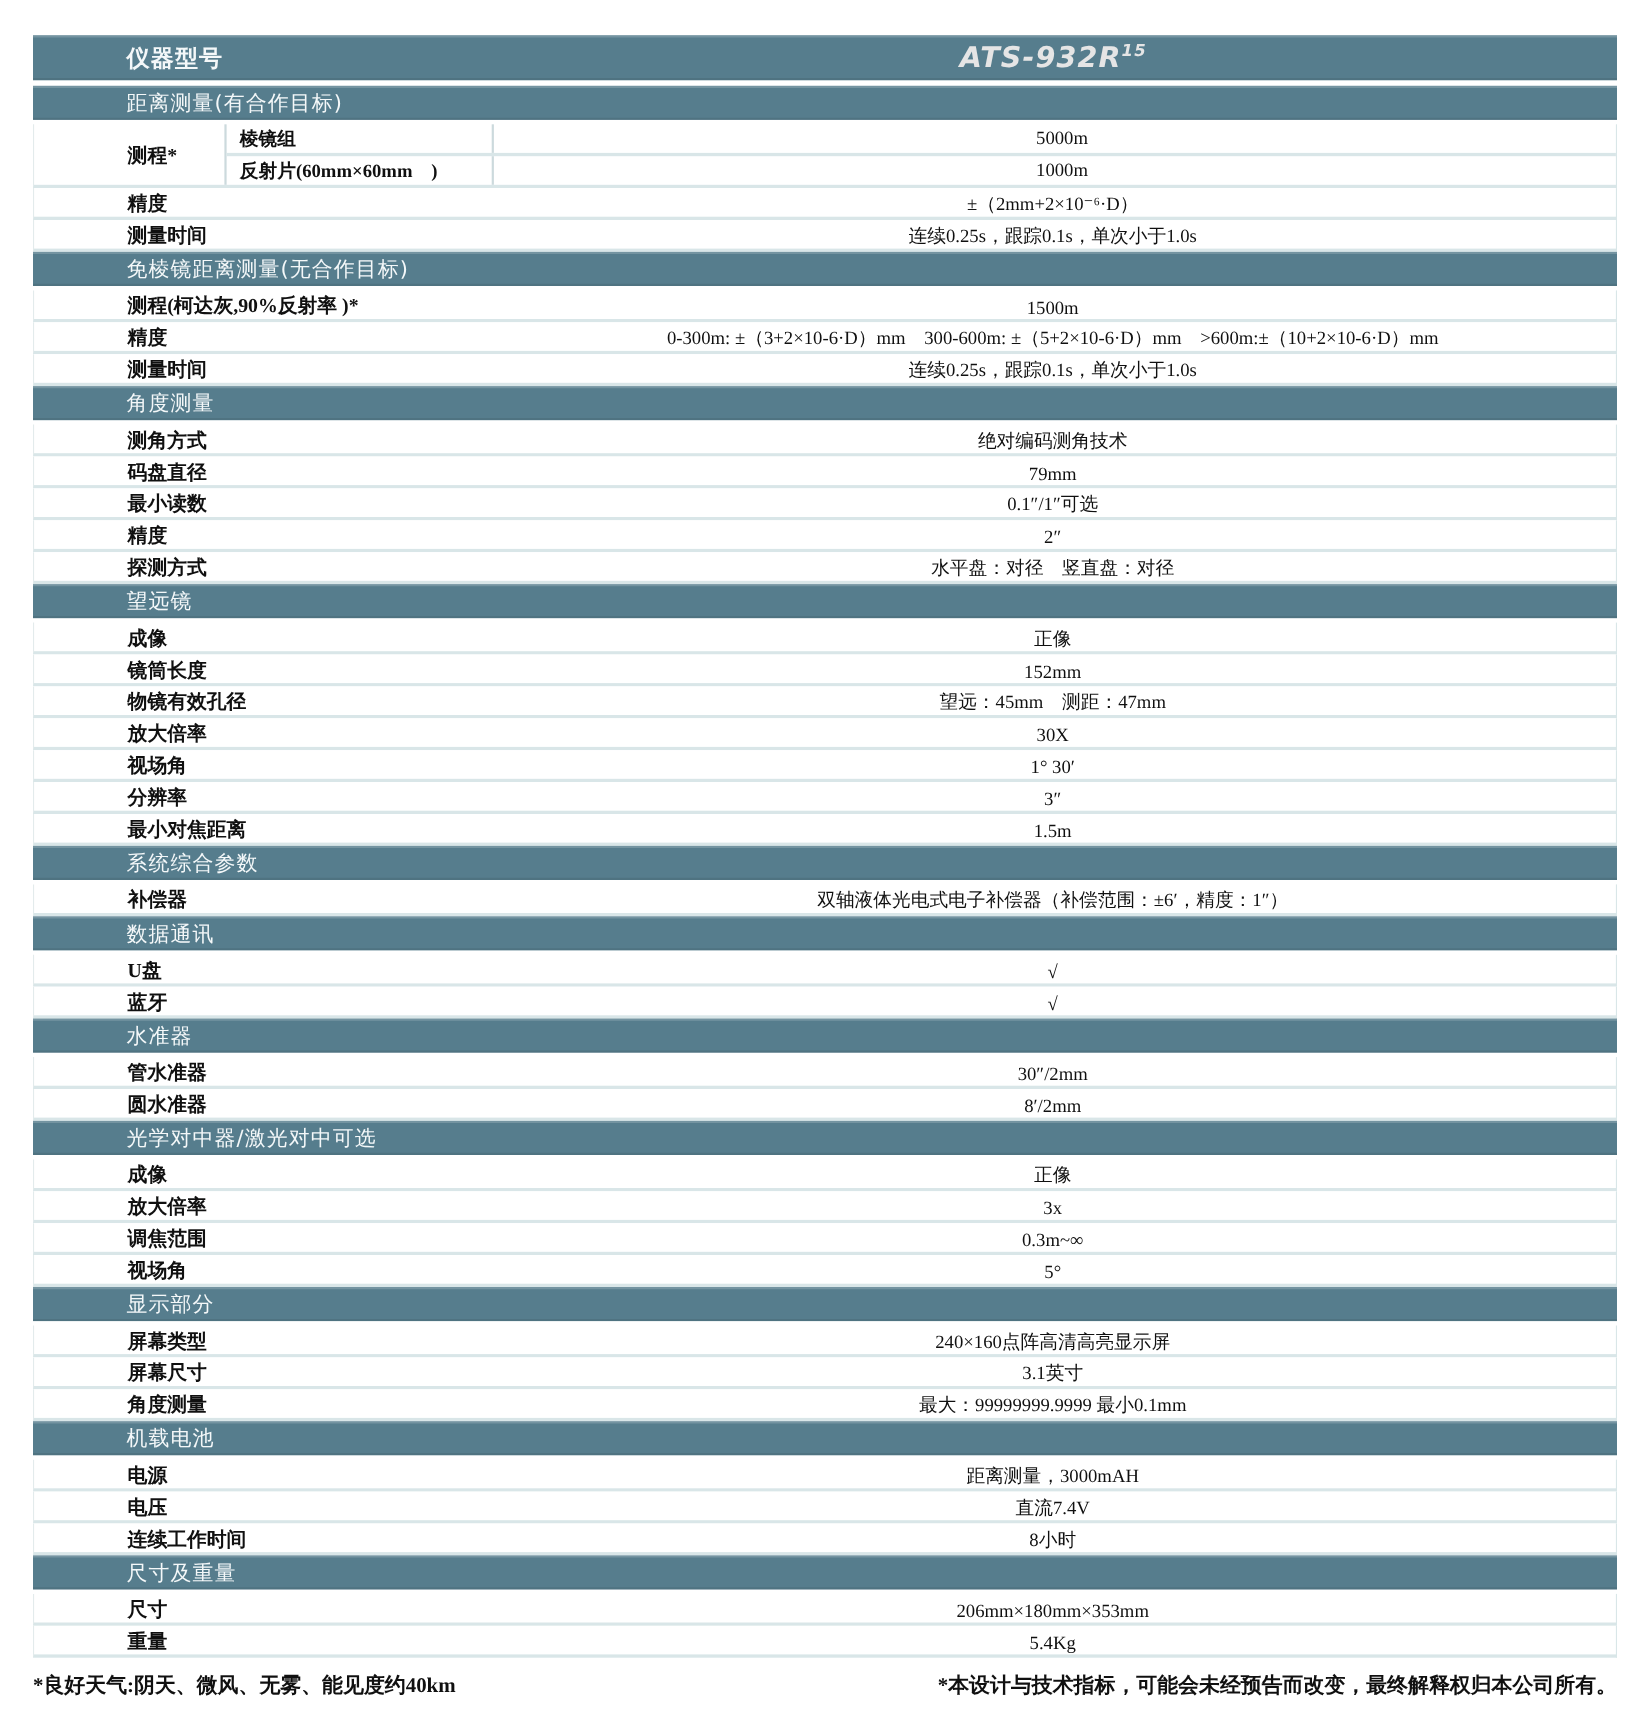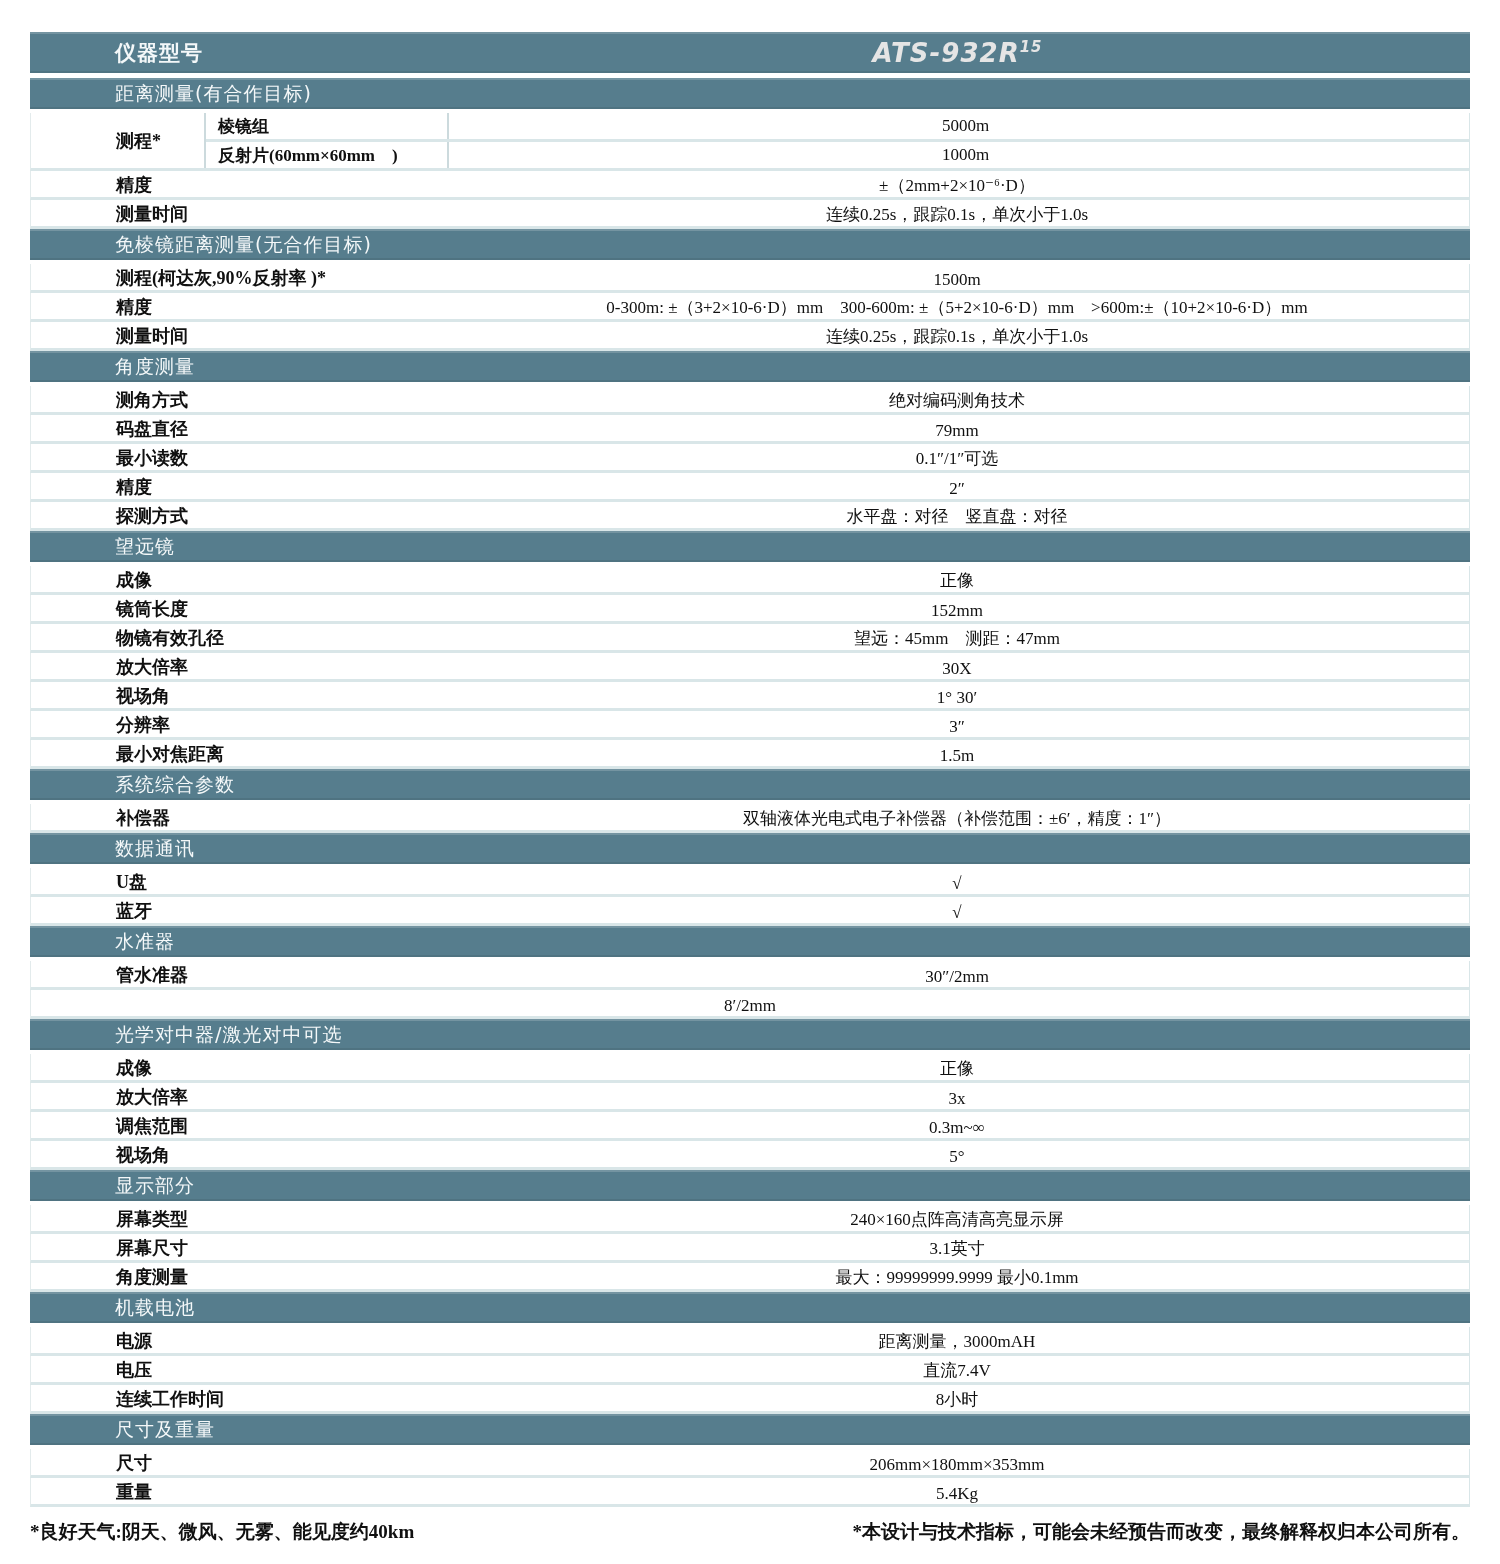--- a/index.html
+++ b/index.html
@@ -194,20 +194,21 @@
   </div>
 
   <div class="band">
     <div class="band-label">水准器</div>
   </div>
   <div class="row">
     <div class="cell-label">管水准器</div>
     <div class="cell-value">30″/2mm</div>
   </div>
   <div class="row">
+    <div class="cell-label">圆水准器</div>
     <div class="cell-value">8′/2mm</div>
   </div>
 
   <div class="band">
     <div class="band-label">光学对中器/激光对中可选</div>
   </div>
   <div class="row">
     <div class="cell-label">成像</div>
     <div class="cell-value">正像</div>
   </div>

